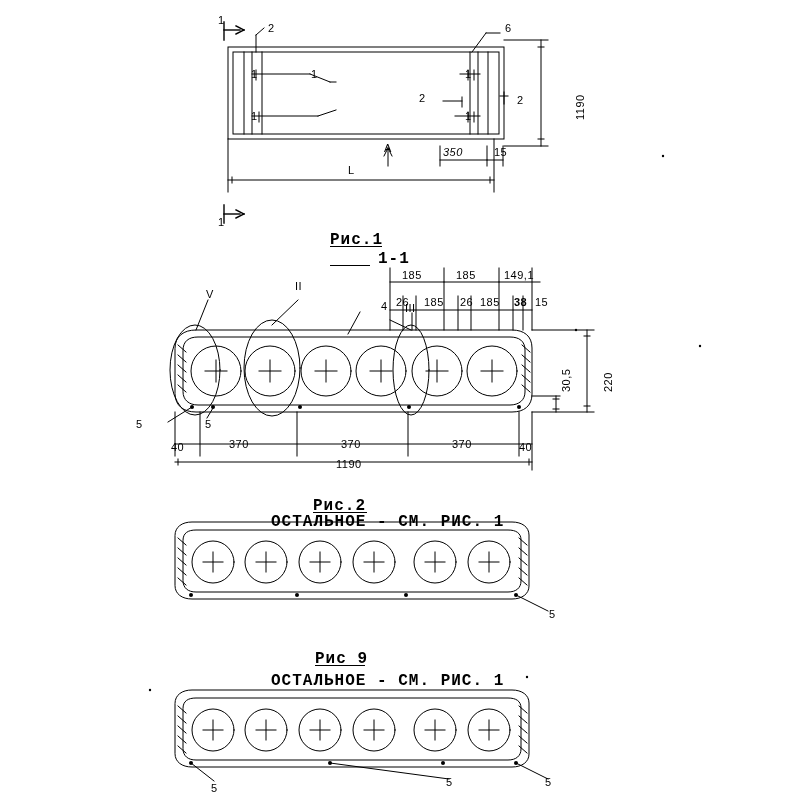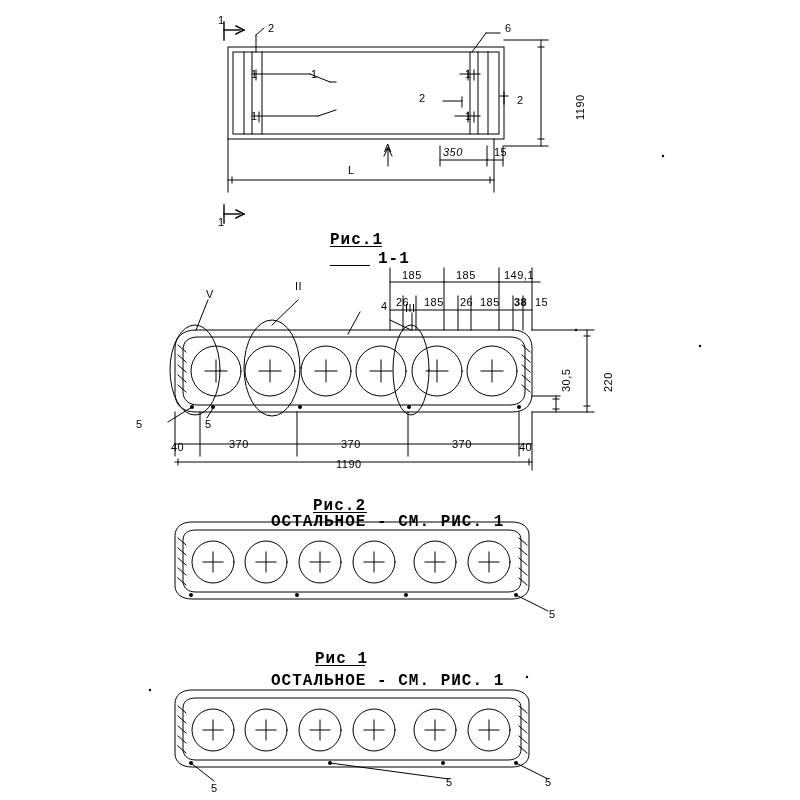--- a/index.html
+++ b/index.html
@@ -320,21 +320,21 @@
 <span class="lbl" style="left:341px;top:438px;">370</span>
 <span class="lbl" style="left:452px;top:438px;">370</span>
 <span class="lbl" style="left:519px;top:441px;">40</span>
 <span class="lbl" style="left:336px;top:458px;">1190</span>
 
 <span class="cap" style="left:313px;top:497px;">Рис.2</span>
 <div style="position:absolute;left:313px;top:512px;width:54px;height:1px;background:#000;"></div>
 <span class="cap" style="left:271px;top:513px;">ОСТАЛЬНОЕ - СМ. РИС. 1</span>
 
 <span class="lbl" style="left:549px;top:608px;">5</span>
-<span class="cap" style="left:315px;top:650px;">Рис 1</span>
+<span class="cap" style="left:315px;top:650px;">Рис 9</span>
 <div style="position:absolute;left:315px;top:665px;width:50px;height:1px;background:#000;"></div>
 <span class="cap" style="left:271px;top:672px;">ОСТАЛЬНОЕ - СМ. РИС. 1</span>
 
 <span class="lbl" style="left:211px;top:782px;">5</span>
 <span class="lbl" style="left:446px;top:776px;">5</span>
 <span class="lbl" style="left:545px;top:776px;">5</span>
 
 </div>
 
 </body></html>

